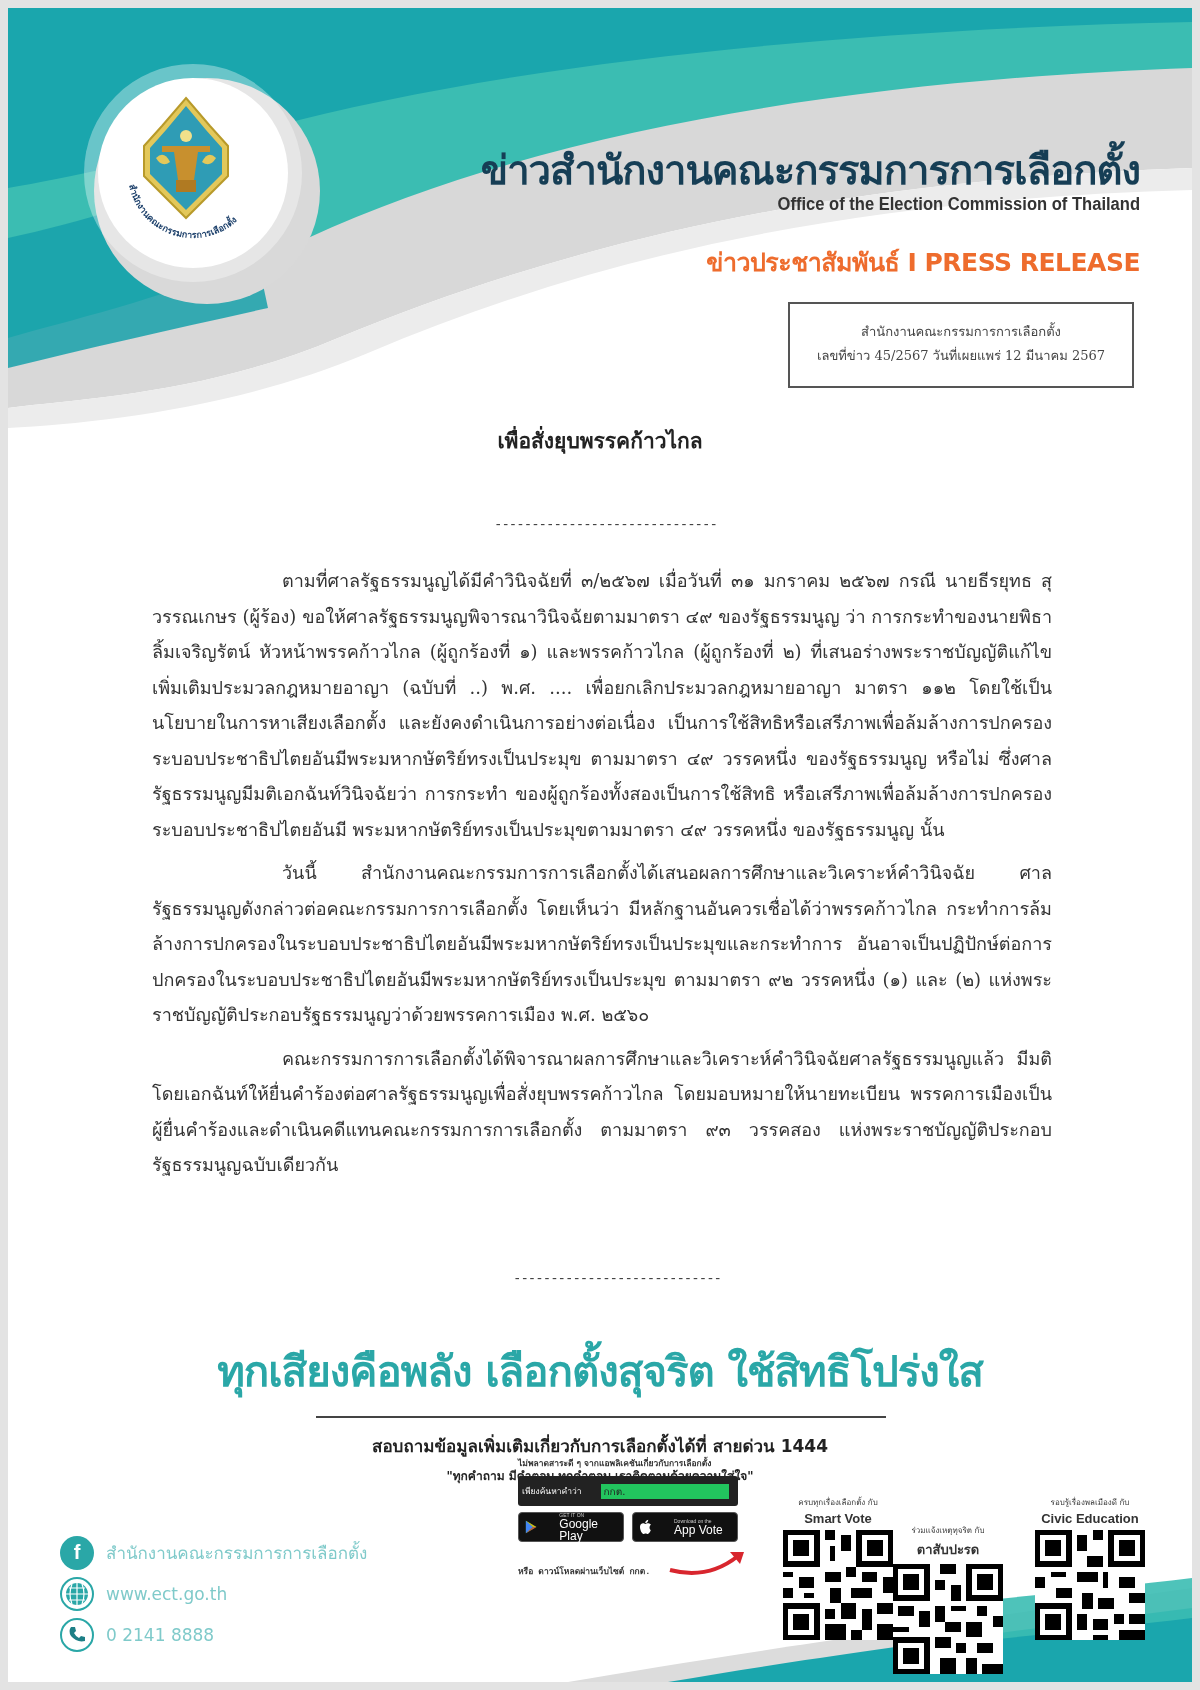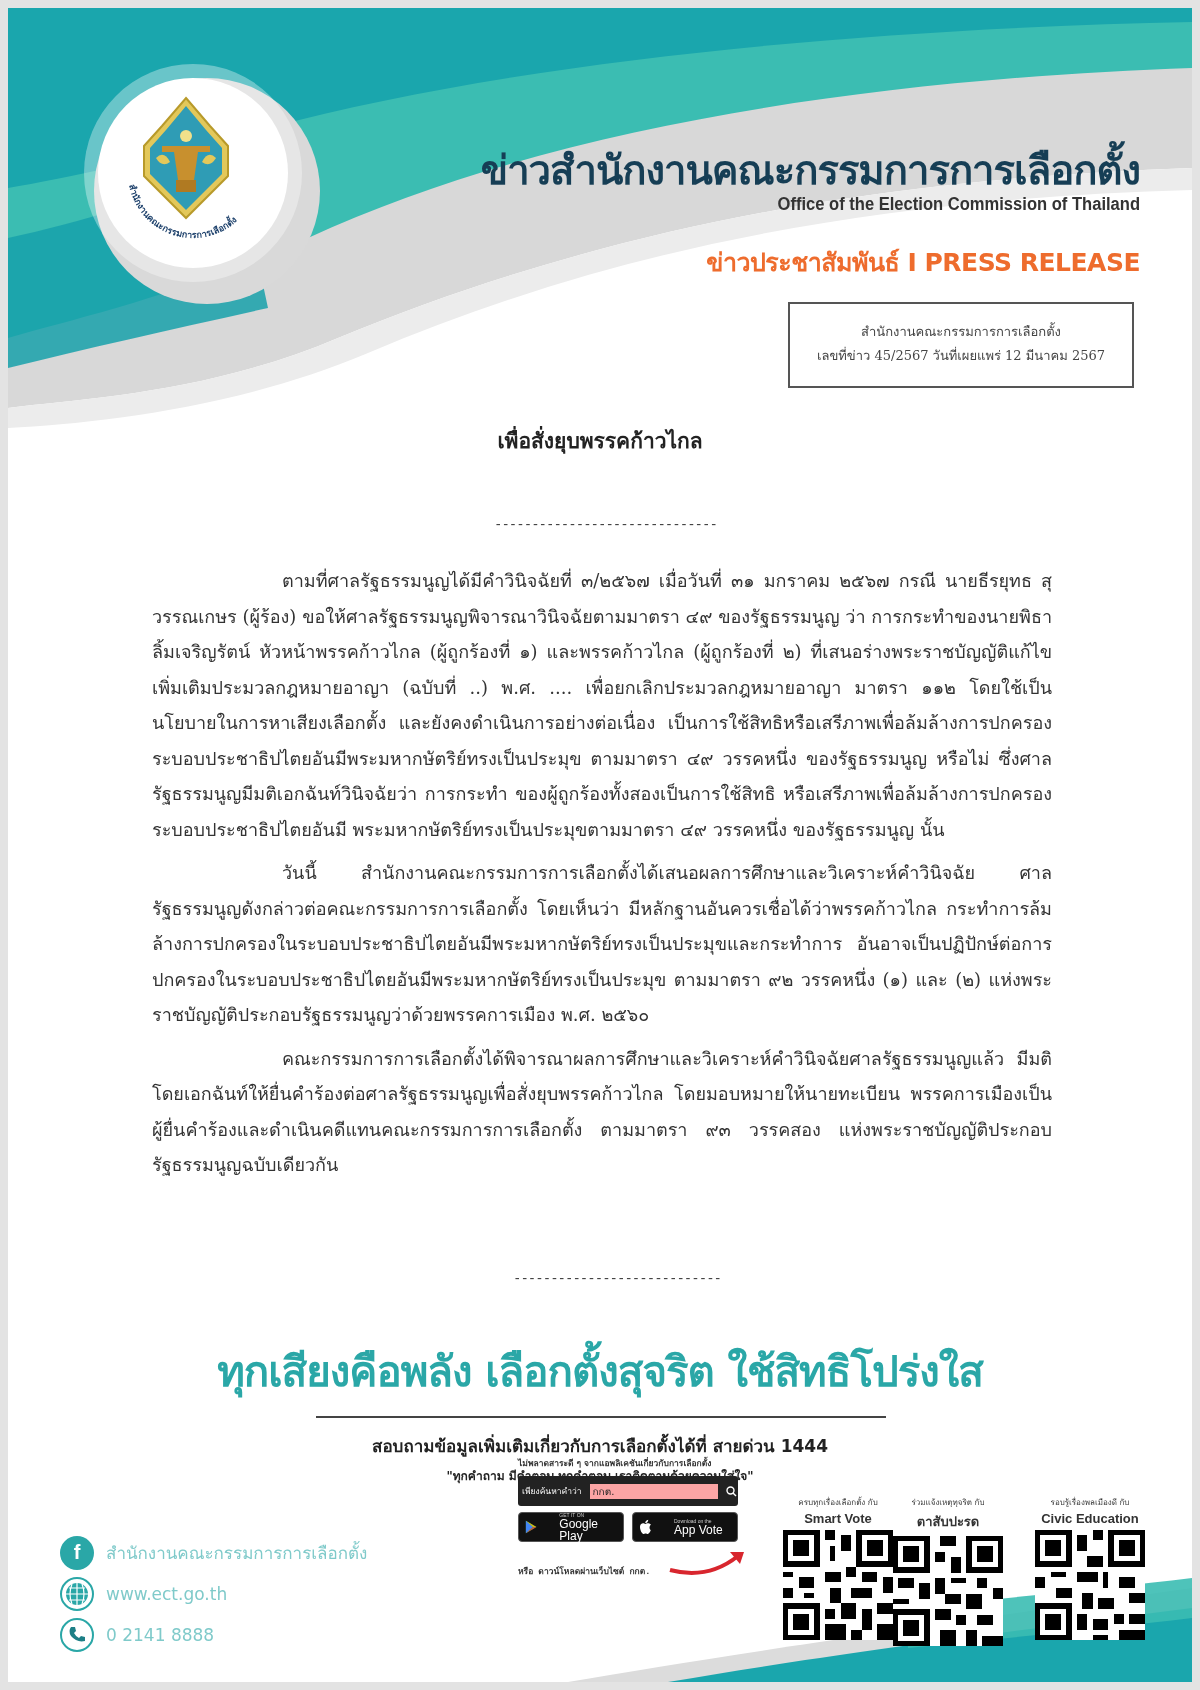--- a/index.html
+++ b/index.html
@@ -74,24 +74,24 @@
     width: 34px; height: 34px; border-radius: 50%; margin-right: 12px;
     display: flex; align-items: center; justify-content: center;
   }
   .contact-icon.fb { background: #2aa7a7; color: #fff; font-family: "Liberation Sans", sans-serif; font-weight: bold; font-size: 20px; }
   .contact-icon.outline { border: 2px solid #2aa7a7; background: #fff; }
   .contact-text { font-family: "DejaVu Sans", sans-serif; font-size: 17px; color: #7fcaca; white-space: nowrap; }
   .app-block { position: absolute; left: 510px; top: 1448px; width: 220px; }
   .app-hint { font-family: "DejaVu Sans", sans-serif; font-size: 8.5px; font-weight: bold; color: #333; white-space: nowrap; }
   .search-bar {
     margin-top: 6px; height: 30px; background: #222; border-radius: 3px; display: flex; align-items: center;
-    padding: 0 4px; gap: 8px;
+    padding: 0 4px; gap: 19px;
   }
   .search-label { font-family: "DejaVu Sans", sans-serif; font-size: 8.5px; color: #fff; white-space: nowrap; }
-  .search-input { flex: 1; height: 15px; background: #fca5a5; border: none; font-size: 10px; padding-left: 3px; font-family: "DejaVu Sans", sans-serif; color: #222; }
+  .search-input { flex: 1; height: 15px; background: #22c55e; border: none; font-size: 10px; padding-left: 3px; font-family: "DejaVu Sans", sans-serif; color: #222; }
   .search-btn { width: 14px; height: 14px; display: flex; align-items: center; justify-content: center; }
   .store-row { display: flex; gap: 8px; margin-top: 6px; }
   .store-badge {
     flex: 1; height: 30px; background: #111; border-radius: 4px; display: flex; align-items: center;
     padding: 0 6px; gap: 22px; border: 1px solid #555;
   }
   .store-text { display: flex; flex-direction: column; line-height: 1; }
   .store-small { font-size: 5px; color: #ccc; font-family: "Liberation Sans", sans-serif; }
   .store-big { font-size: 12px; color: #fff; font-family: "Liberation Sans", sans-serif; }
   .download-hint { margin-top: 22px; font-family: Liberation Mono, monospace; font-size: 8.5px; font-weight: bold; color: #333; white-space: nowrap; }
@@ -235,21 +235,21 @@
 
   <div class="qr-wrap" style="left:770px;">
     <div class="qr-caption">ครบทุกเรื่องเลือกตั้ง กับ</div>
     <div class="qr-title">Smart Vote</div>
     <svg class="qr-box" viewBox="0 0 21 21" shape-rendering="crispEdges">
       <rect width="21" height="21" fill="#fff"></rect>
       <path d="M0 0h7v7h-7zM1 1v5h5v-5zM2 2h3v3h-3z M14 0h7v7h-7zM15 1v5h5v-5zM16 2h3v3h-3z M0 14h7v7h-7zM1 15v5h5v-5zM2 16h3v3h-3z" fill="#000" fill-rule="evenodd"></path>
       <path d="M8 0h2v2h-2zM11 1h2v3h-2zM9 3h1v3h-1zM8 8h3v2h-3zM12 7h2v2h-2zM0 8h2v1h-2zM3 9h3v2h-3zM15 8h3v2h-3zM19 9h2v3h-2zM9 11h2v3h-2zM13 11h4v2h-4zM8 15h2v2h-2zM11 14h3v3h-3zM15 15h2v4h-2zM18 14h3v2h-3zM8 18h4v3h-4zM13 19h2v2h-2zM18 18h3v3h-3zM0 11h2v2h-2zM4 12h2v1h-2z" fill="#000"></path>
     </svg>
   </div>
-  <div class="qr-wrap" style="left:880px;">
+  <div class="qr-wrap" style="left:880px;margin-top:28px;">
     <div class="qr-caption">ร่วมแจ้งเหตุทุจริต กับ</div>
     <div class="qr-title">ตาสับปะรด</div>
     <svg class="qr-box" viewBox="0 0 21 21" shape-rendering="crispEdges">
       <rect width="21" height="21" fill="#fff"></rect>
       <path d="M0 0h7v7h-7zM1 1v5h5v-5zM2 2h3v3h-3z M14 0h7v7h-7zM15 1v5h5v-5zM16 2h3v3h-3z M0 14h7v7h-7zM1 15v5h5v-5zM2 16h3v3h-3z" fill="#000" fill-rule="evenodd"></path>
       <path d="M9 0h3v2h-3zM8 3h2v2h-2zM11 4h2v3h-2zM8 8h2v3h-2zM11 8h3v1h-3zM1 8h3v2h-3zM5 9h2v3h-2zM16 8h2v2h-2zM19 10h2v2h-2zM10 11h3v2h-3zM14 11h3v3h-3zM0 12h3v1h-3zM8 14h3v2h-3zM12 15h2v2h-2zM16 15h3v2h-3zM9 18h3v3h-3zM14 18h2v3h-2zM17 19h4v2h-4z" fill="#000"></path>
     </svg>
   </div>
   <div class="qr-wrap" style="left:1022px;">
     <div class="qr-caption">รอบรู้เรื่องพลเมืองดี กับ</div>

